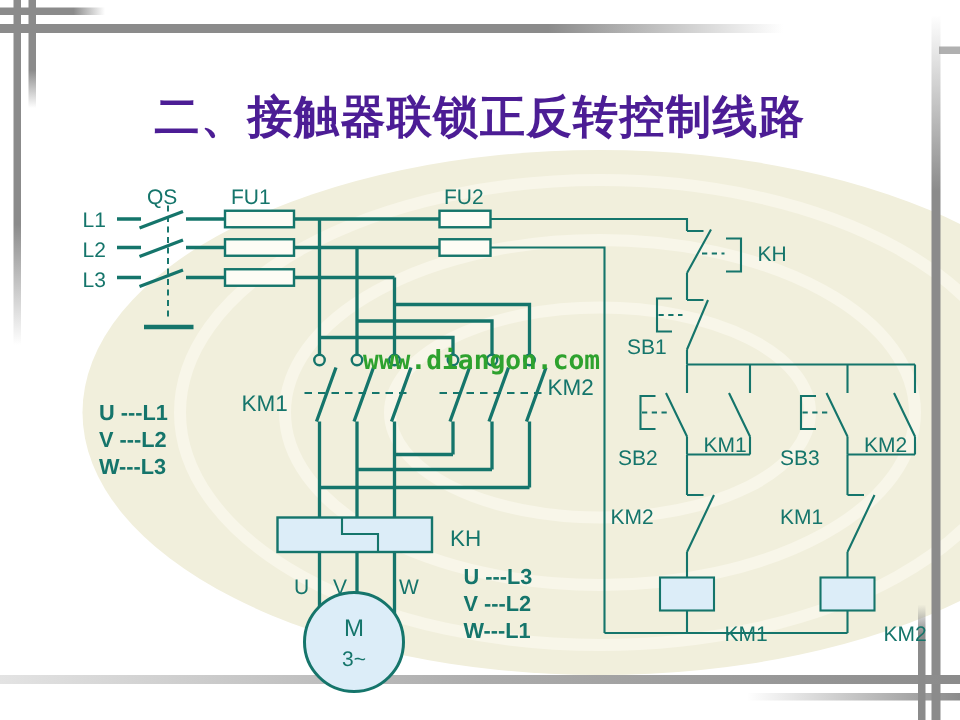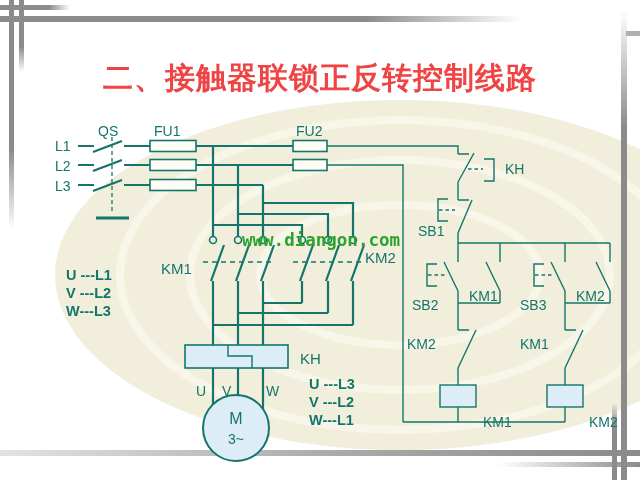--- a/index.html
+++ b/index.html
@@ -4,21 +4,21 @@
 <style>
   html,body{margin:0;padding:0;}
   body{
     width:640px;height:480px;overflow:hidden;position:relative;
     background:#ffffff;font-family:"Liberation Sans", sans-serif;
   }
   #stage{position:absolute;left:0;top:0;width:640px;height:480px;}
   #title{
     position:absolute;left:0;top:58px;width:640px;text-align:center;
     font-family:"DejaVu Sans","Liberation Sans",sans-serif;
-    font-size:30px;font-weight:bold;color:#ef4444;letter-spacing:1px;
+    font-size:30px;font-weight:bold;color:#4c1d95;letter-spacing:1px;
     white-space:nowrap;
   }
   svg{position:absolute;left:0;top:0;}
   text{font-family:"Liberation Sans",sans-serif;}
   .lbl{fill:#15756B;font-size:14px;}
   .lbl15{fill:#15756B;font-size:15px;}
   .map{fill:#15756B;font-size:14.5px;font-weight:bold;}
   .wm{fill:#2EA22E;font-family:"DejaVu Sans Mono","Liberation Mono",monospace;
       font-size:17.5px;font-weight:bold;}
   .motor-t{fill:#15756B;text-anchor:middle;}

